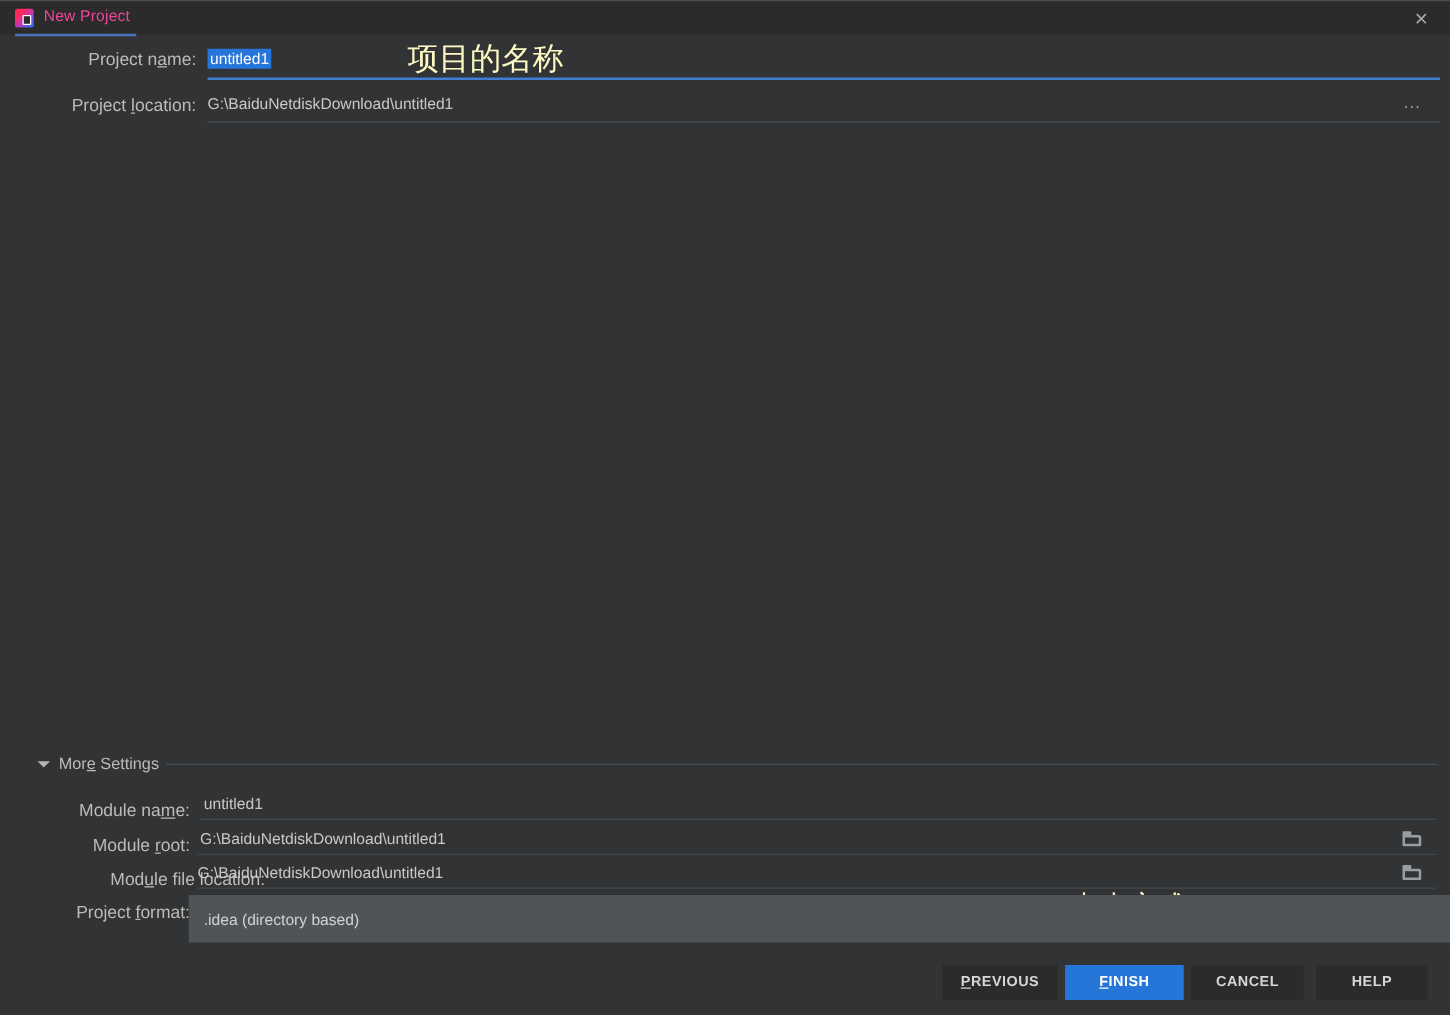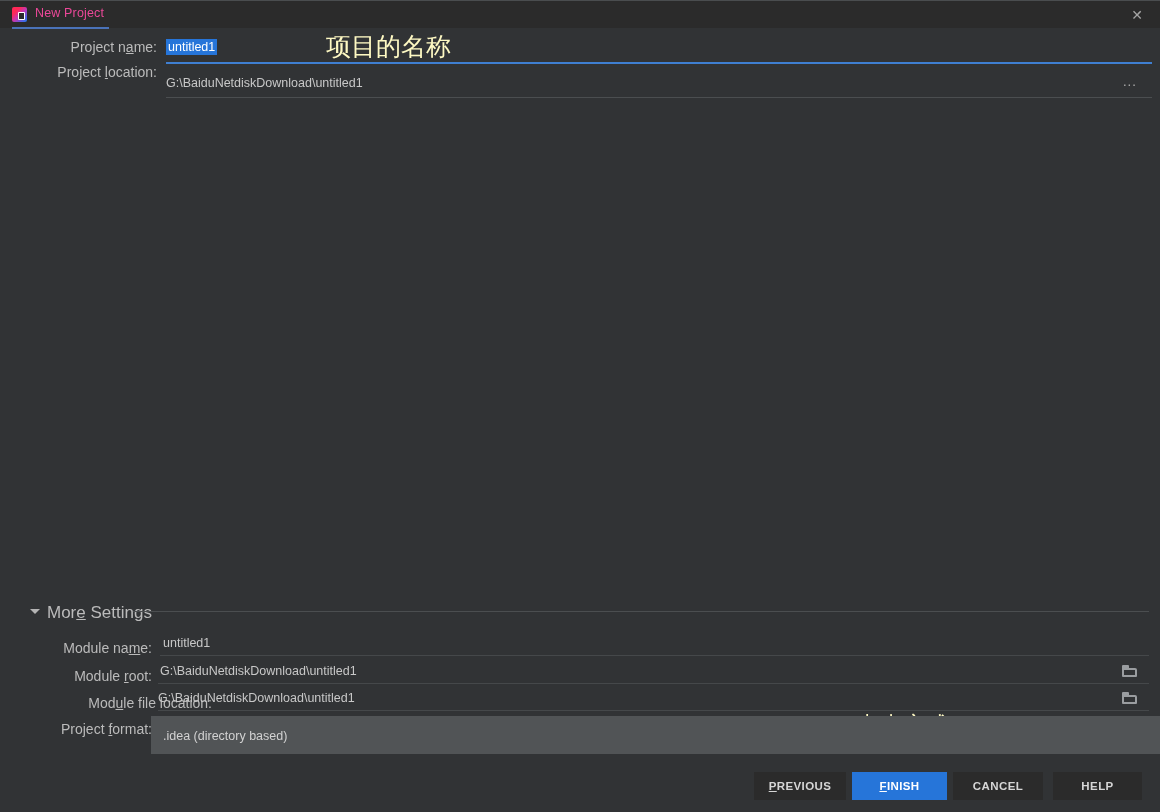--- a/index.html
+++ b/index.html
@@ -83,21 +83,21 @@
   .form-label {
     position: absolute;
     font-size: 14px;
     color: #bbbbbb;
     text-align: right;
     white-space: nowrap;
   }
   .mn { text-decoration: underline; }
 
   #row-name-label  { left: 0;  top: 39px;  width: 157px; }
-  #row-loc-label   { left: 0;  top: 64px;  width: 157px; }
+  #row-loc-label   { left: 0;  top: 76px;  width: 157px; }
 
   #name-value {
     position: absolute;
     left: 166px; top: 39px;
     font-size: 12.5px;
     color: #ffffff;
     background: #2675d9;
     padding: 1px 2px;
     white-space: nowrap;
   }
@@ -154,21 +154,21 @@
     position: absolute;
     left: 0; top: 3px;
     width: 0; height: 0;
     border-left: 5px solid transparent;
     border-right: 5px solid transparent;
     border-top: 5px solid #b4b4b4;
   }
   #more-label {
     position: absolute;
     left: 47px; top: 603px;
-    font-size: 17px;
+    font-size: 13px;
     color: #bbbbbb;
     white-space: nowrap;
   }
   #more-rule {
     position: absolute;
     left: 133px; top: 611px;
     width: 1016px; height: 1px;
     background: #4b4e50;
   }
 

